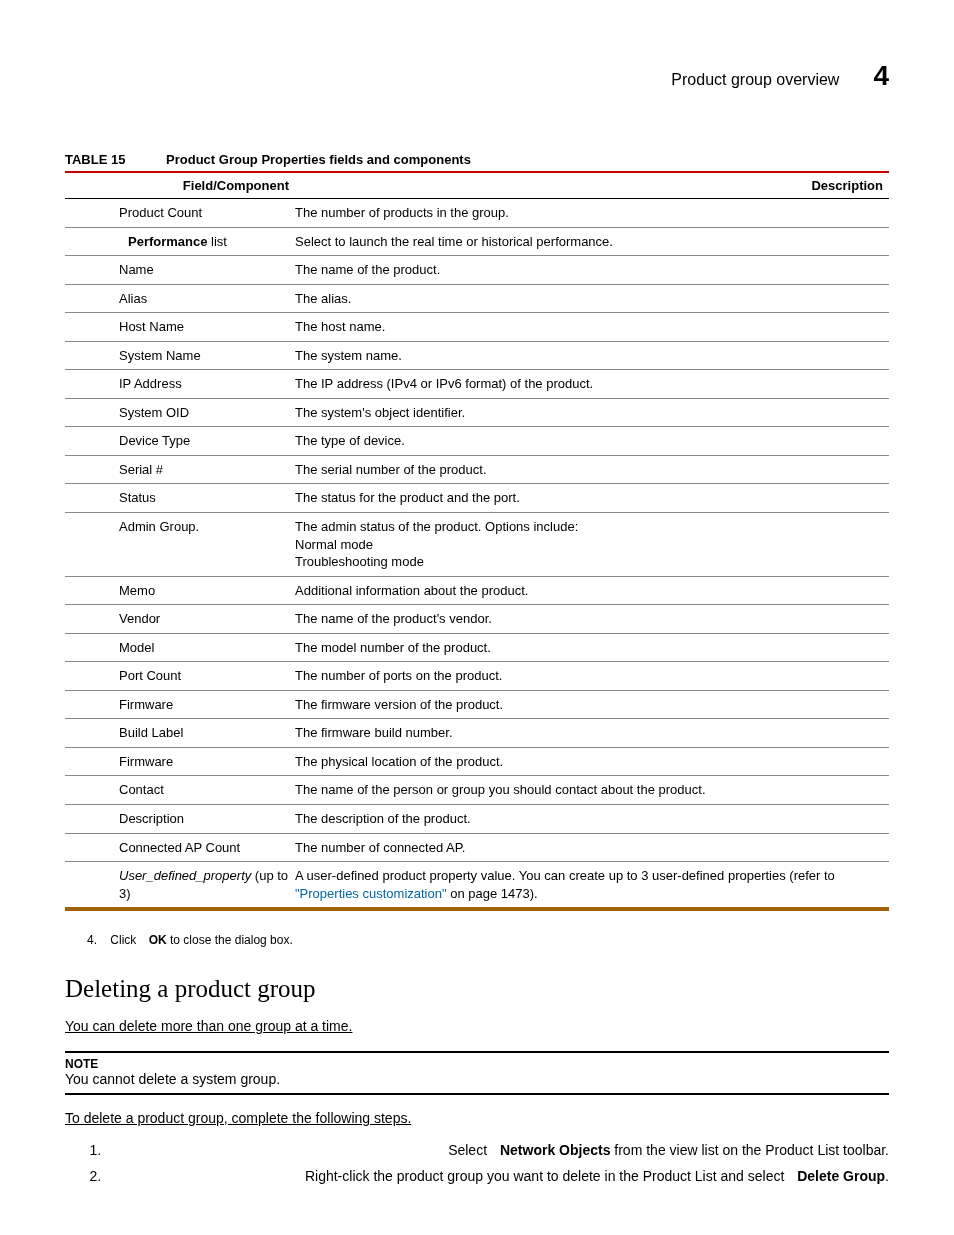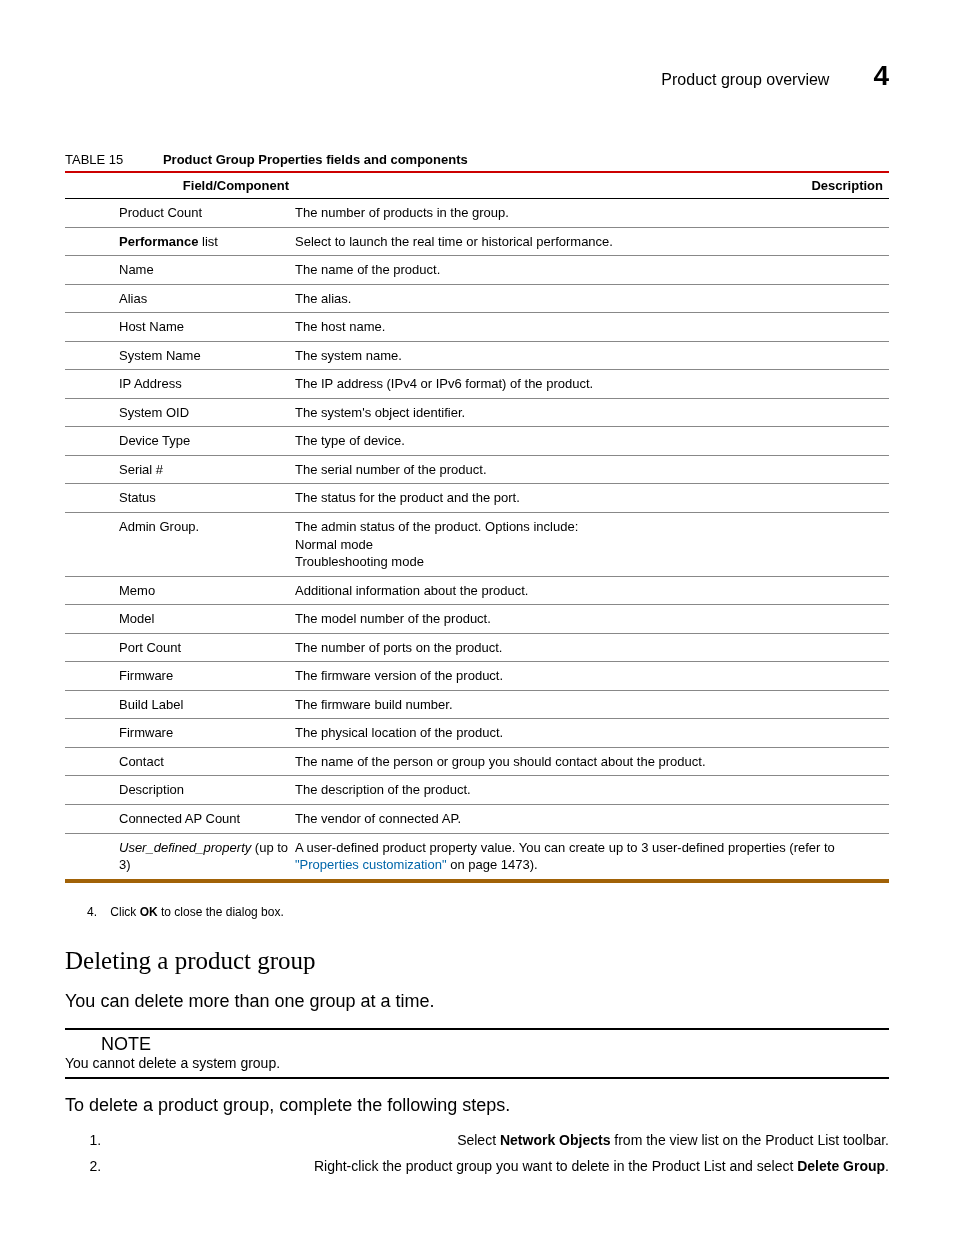--- a/index.html
+++ b/index.html
@@ -13,33 +13,33 @@
   .page {
     padding: 60px 65px 60px 65px;
     box-sizing: border-box;
     width: 954px;
   }
   .header {
     display: flex;
     justify-content: flex-end;
     align-items: baseline;
     margin-bottom: 60px;
-    gap: 44px;
+    gap: 34px;
   }
   .header-num {
     font-size: 28px;
     font-weight: bold;
   }
   .table-caption {
     font-size: 13px;
     margin-bottom: 4px;
   }
   .table-caption .label {
-    font-weight: normal;
-    margin-right: 36px;
+    font-weight: bold;
+    margin-right: 28px;
     text-align: center;
   }
   table.props {
     width: 100%;
     border-collapse: collapse;
     font-size: 13px;
   }
   table.props th {
     text-align: right;
     font-weight: bold;
@@ -74,52 +74,52 @@
     width: 20px;
   }
   h2.section {
     font-family: Georgia, 'Times New Roman', serif;
     font-weight: normal;
     font-size: 25px;
     margin-top: 28px;
     margin-bottom: 14px;
   }
   p.body {
-    font-size: 18px;
+    font-size: 14px;
     margin: 11px 0;
     line-height: 1.4;
+    text-decoration: underline;
   }
   .note-block {
     border-top: 2px solid #000;
     border-bottom: 2px solid #000;
     padding: 4px 0 6px 0;
     margin: 14px 0;
   }
   .note-label {
-    font-weight: normal;
-    font-size: 18px;
-    margin-left: 36px;
+    font-weight: bold;
+    font-size: 12px;
   }
   .note-text {
     font-size: 14px;
   }
   ol.steps {
     font-size: 14px;
     padding-left: 20px;
     margin-left: 20px;
     text-align: right;
   }
   ol.steps li {
     margin: 10px 0;
     padding-left: 6px;
   }
   .link {
     color: #0066aa;
   }
-  .b { font-weight: bold; }
+  .b { font-weight: bold; margin-left: 9px; }
   .i { font-style: italic; }
 </style>
 </head>
 <body>
 
 <div class="page">
 
   <div class="header">
     <span>Product group overview</span>
     <span class="header-num">4</span>
@@ -184,20 +184,24 @@
         </tr>
         <tr>
           <td class="col-field">Admin Group.</td>
           <td>The admin status of the product. Options include:<br>Normal mode<br>Troubleshooting mode</td>
         </tr>
         <tr>
           <td class="col-field">Memo</td>
           <td>Additional information about the product.</td>
         </tr>
         <tr>
+          <td class="col-field">Vendor</td>
+          <td>The name of the product's vendor.</td>
+        </tr>
+        <tr>
           <td class="col-field">Model</td>
           <td>The model number of the product.</td>
         </tr>
         <tr>
           <td class="col-field">Port Count</td>
           <td>The number of ports on the product.</td>
         </tr>
         <tr>
           <td class="col-field">Firmware</td>
           <td>The firmware version of the product.</td>
@@ -213,21 +217,21 @@
         <tr>
           <td class="col-field">Contact</td>
           <td>The name of the person or group you should contact about the product.</td>
         </tr>
         <tr>
           <td class="col-field">Description</td>
           <td>The description of the product.</td>
         </tr>
         <tr>
           <td class="col-field">Connected AP Count</td>
-          <td>The vendor of connected AP.</td>
+          <td>The number of connected AP.</td>
         </tr>
         <tr>
           <td class="col-field"><span class="i">User_defined_property</span> (up to 3)</td>
           <td>A user-defined product property value. You can create up to 3 user-defined properties (refer to <span class="link">"Properties customization"</span> on page 1473).</td>
         </tr>
       </tbody>
   </table>
 
   <div class="step-line">
     <span class="num">4.</span>

